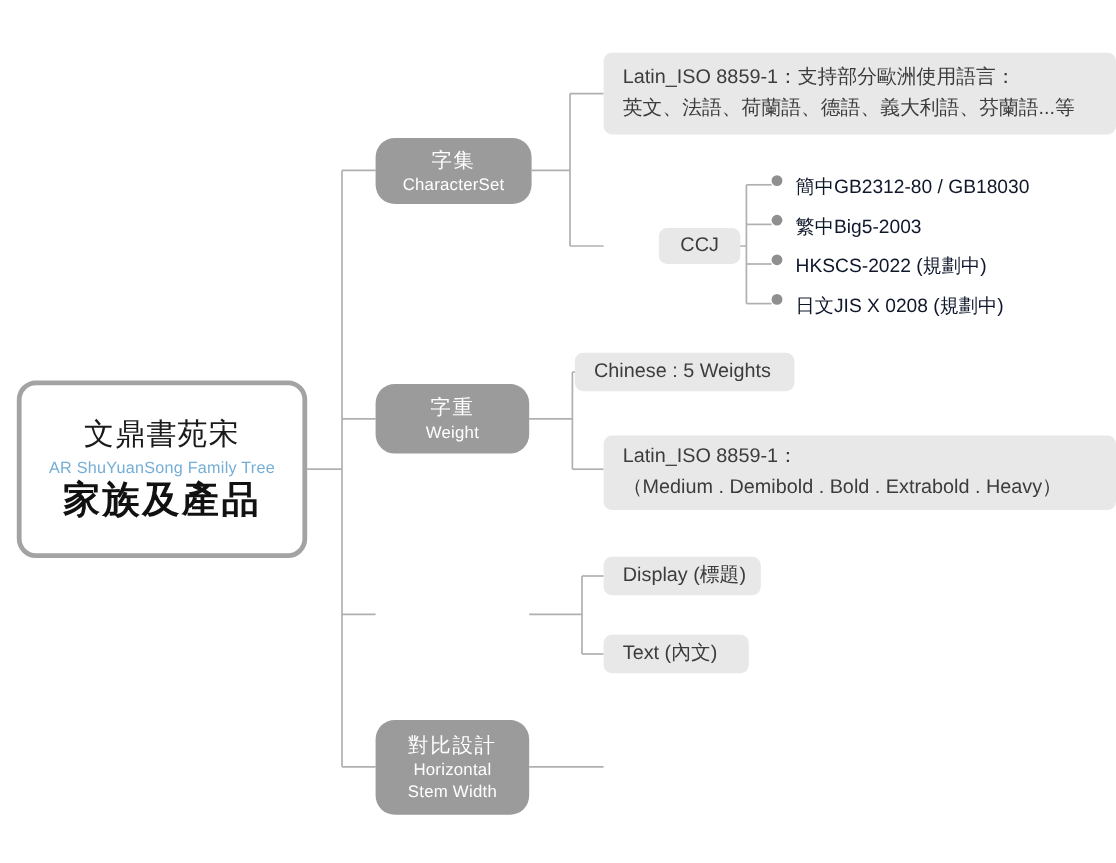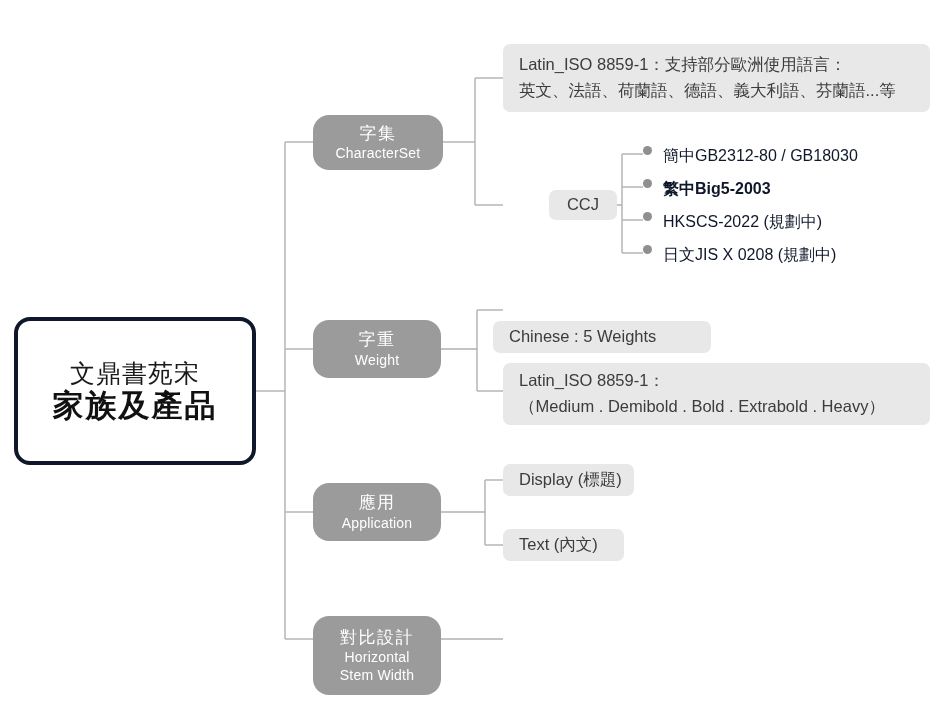--- a/index.html
+++ b/index.html
@@ -11,21 +11,21 @@
   }
   #canvas{position:relative;width:930px;height:719px;}
 
   svg.wires{position:absolute;left:0;top:0;width:930px;height:719px;pointer-events:none;}
 
   
   .root{
     position:absolute;
     left:14px;top:317px;width:242px;height:148px;
     background:#ffffff;
-    border:4px solid #0f172a;
+    border:4px solid #a3a3a3;
     border-radius:16px;
     box-sizing:border-box;
     display:flex;flex-direction:column;
     align-items:center;justify-content:center;
   }
   .root-title{
     font-size:25px;color:#1a1a1a;letter-spacing:1px;
     line-height:1.15;
   }
   .root-sub{
@@ -117,20 +117,21 @@
       <path d="M485,480 V545"></path>
       <path d="M485,480 H503"></path>
       <path d="M485,545 H503"></path>
 
       <path d="M441,639 H503"></path>
     </g>
   </svg>
 
   <div class="root">
     <div class="root-title">文鼎書苑宋</div>
+    <div class="root-sub">AR ShuYuanSong Family Tree</div>
     <div class="root-main">家族及產品</div>
   </div>
 
   <div class="node1" style="left:313px;top:115px;width:130px;height:55px;">
     <div class="cn">字集</div>
     <div class="en">CharacterSet</div>
   </div>
 
   <div class="chip pad" style="left:503px;top:44px;width:427px;height:68px;">
     <div class="ln">Latin_ISO 8859-1：支持部分歐洲使用語言：</div>
@@ -138,60 +139,56 @@
   </div>
 
   <div class="chip center" style="left:503px;top:190px;width:68px;height:30px;margin-left:46px;">
     <div class="ln">CCJ</div>
   </div>
 
   <div class="leaf" style="left:643px;top:146px;">
     <span class="dot"></span>
     <span>簡中GB2312-80 / GB18030</span>
   </div>
-  <div class="leaf" style="left:643px;top:179px;font-weight:bold;">
+  <div class="leaf" style="left:643px;top:179px;">
     <span class="dot"></span>
     <span>繁中Big5-2003</span>
   </div>
   <div class="leaf" style="left:643px;top:212px;">
     <span class="dot"></span>
     <span>HKSCS-2022 (規劃中)</span>
   </div>
   <div class="leaf" style="left:643px;top:245px;">
     <span class="dot"></span>
     <span>日文JIS X 0208 (規劃中)</span>
   </div>
 
   <div class="node1" style="left:313px;top:320px;width:128px;height:58px;">
     <div class="cn">字重</div>
     <div class="en">Weight</div>
   </div>
 
-  <div class="chip pad" style="left:493px;top:294px;width:218px;height:32px;margin-top:27px;">
+  <div class="chip pad" style="left:479px;top:294px;width:183px;height:32px;">
     <div class="ln">Chinese : 5 Weights</div>
   </div>
 
   <div class="chip pad" style="left:503px;top:363px;width:427px;height:62px;">
     <div class="ln">Latin_ISO 8859-1：</div>
     <div class="ln">（Medium . Demibold . Bold . Extrabold . Heavy）</div>
   </div>
 
-  <div class="node1" style="left:313px;top:483px;width:128px;height:58px;">
-    <div class="cn">應用</div>
-    <div class="en">Application</div>
-  </div>
 
   <div class="chip pad" style="left:503px;top:464px;width:131px;height:32px;">
     <div class="ln">Display (標題)</div>
   </div>
 
   <div class="chip pad" style="left:503px;top:529px;width:121px;height:32px;">
     <div class="ln">Text (內文)</div>
   </div>
 
-  <div class="node1" style="left:313px;top:600px;width:128px;height:79px;margin-top:16px;">
+  <div class="node1" style="left:313px;top:600px;width:128px;height:79px;">
     <div class="cn">對比設計</div>
     <div class="en">Horizontal</div>
     <div class="en">Stem Width</div>
   </div>
 
 
 </div>
 
 </body></html>

